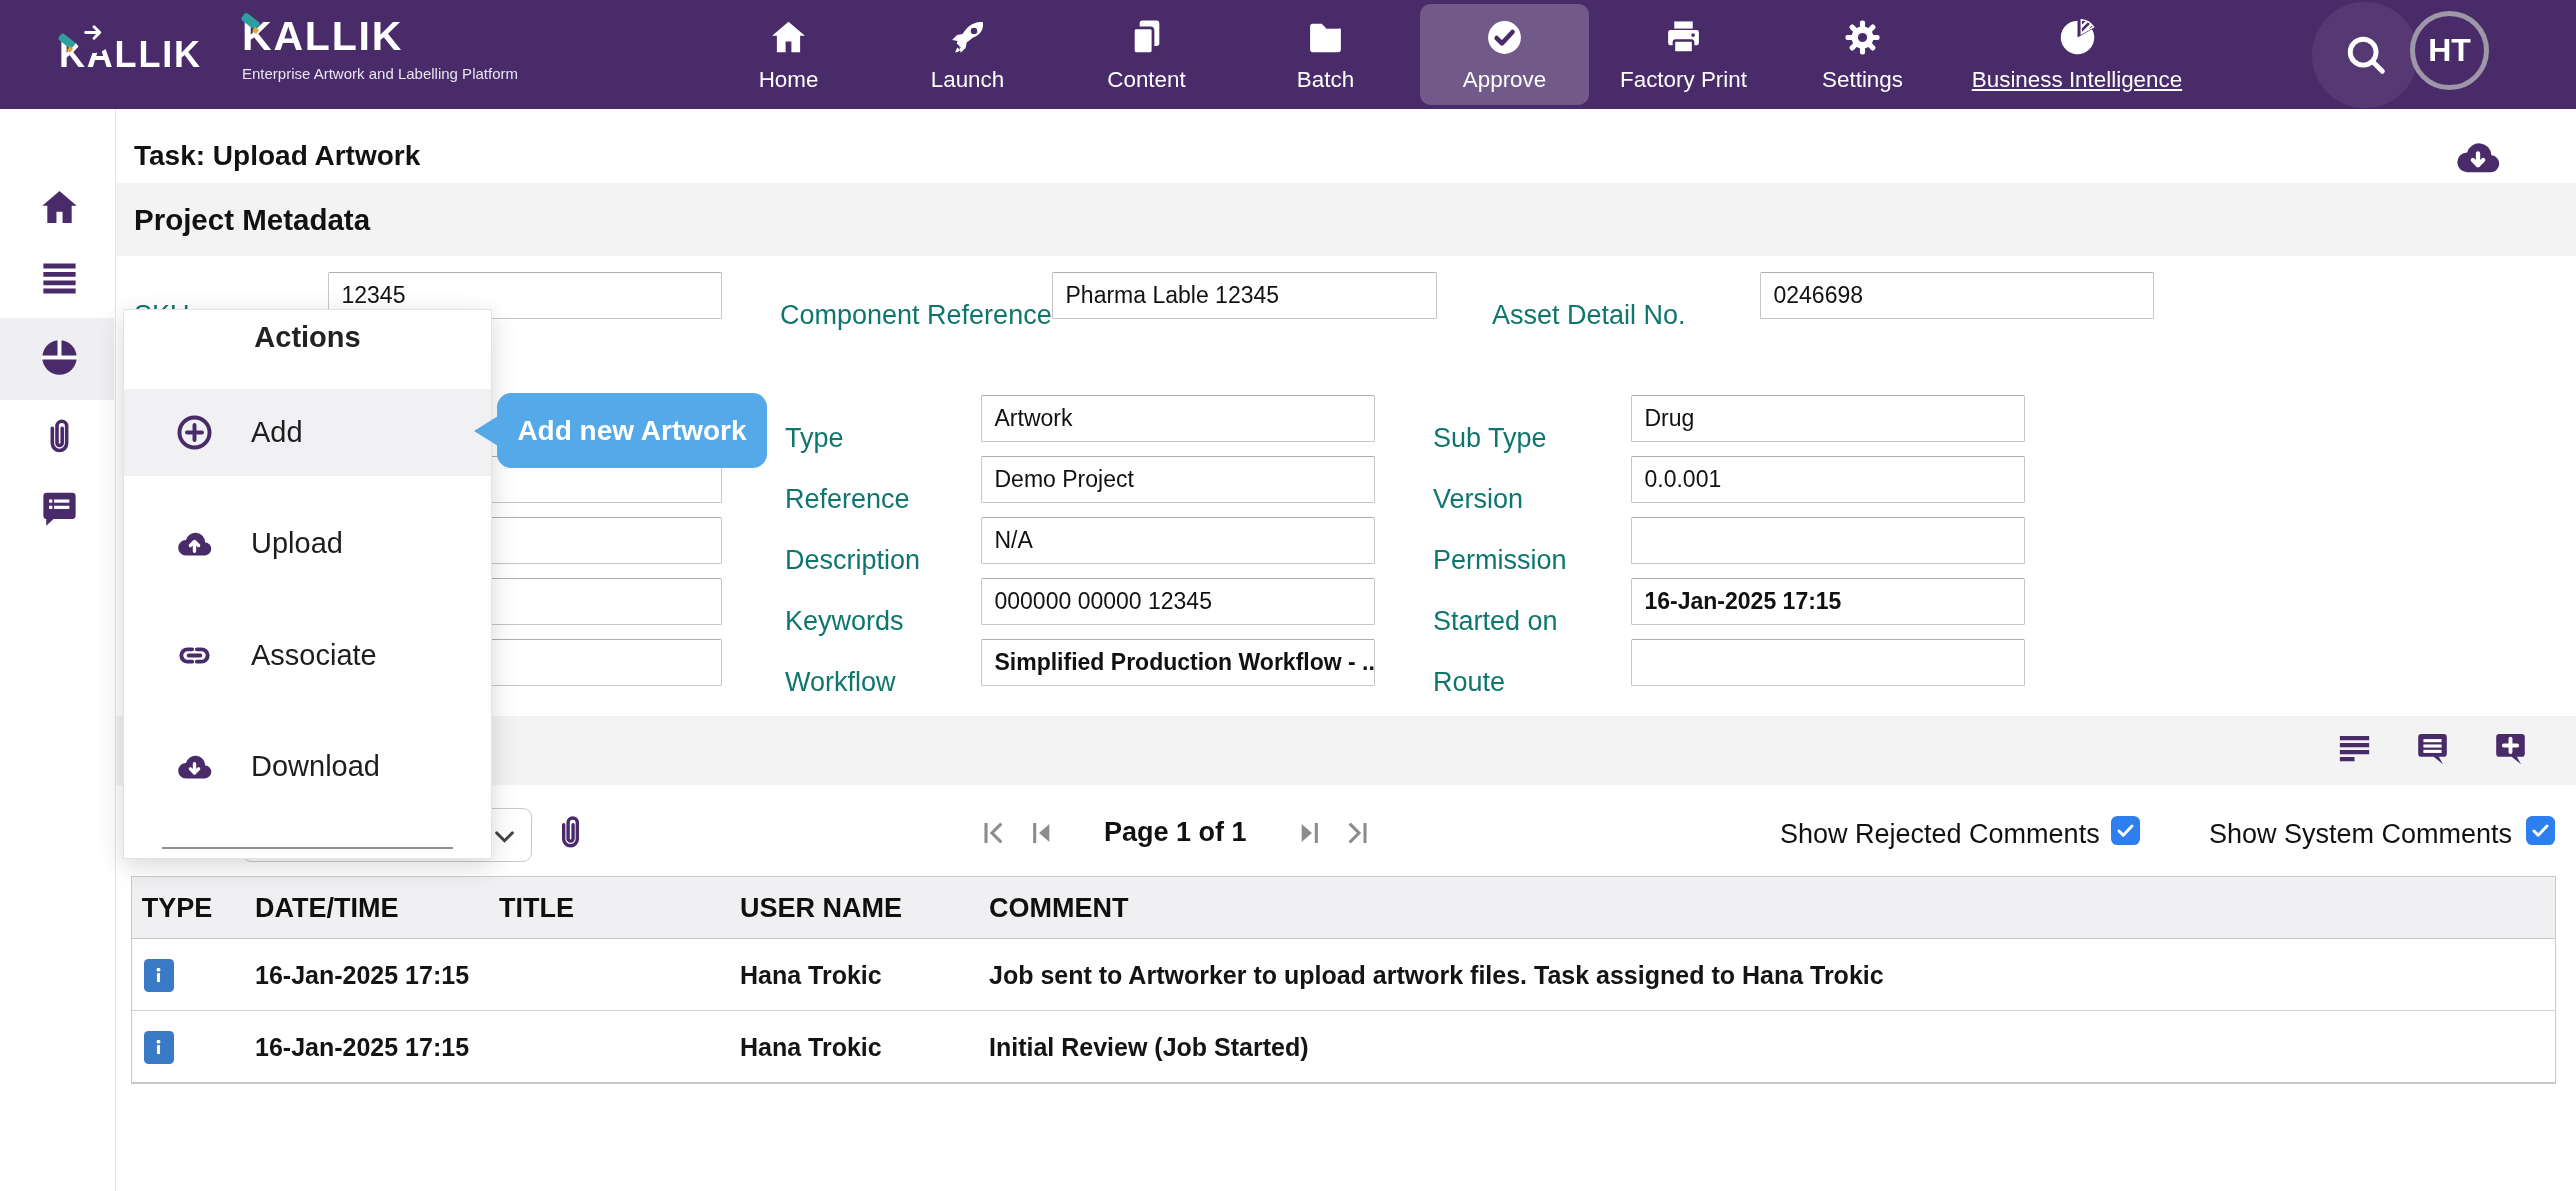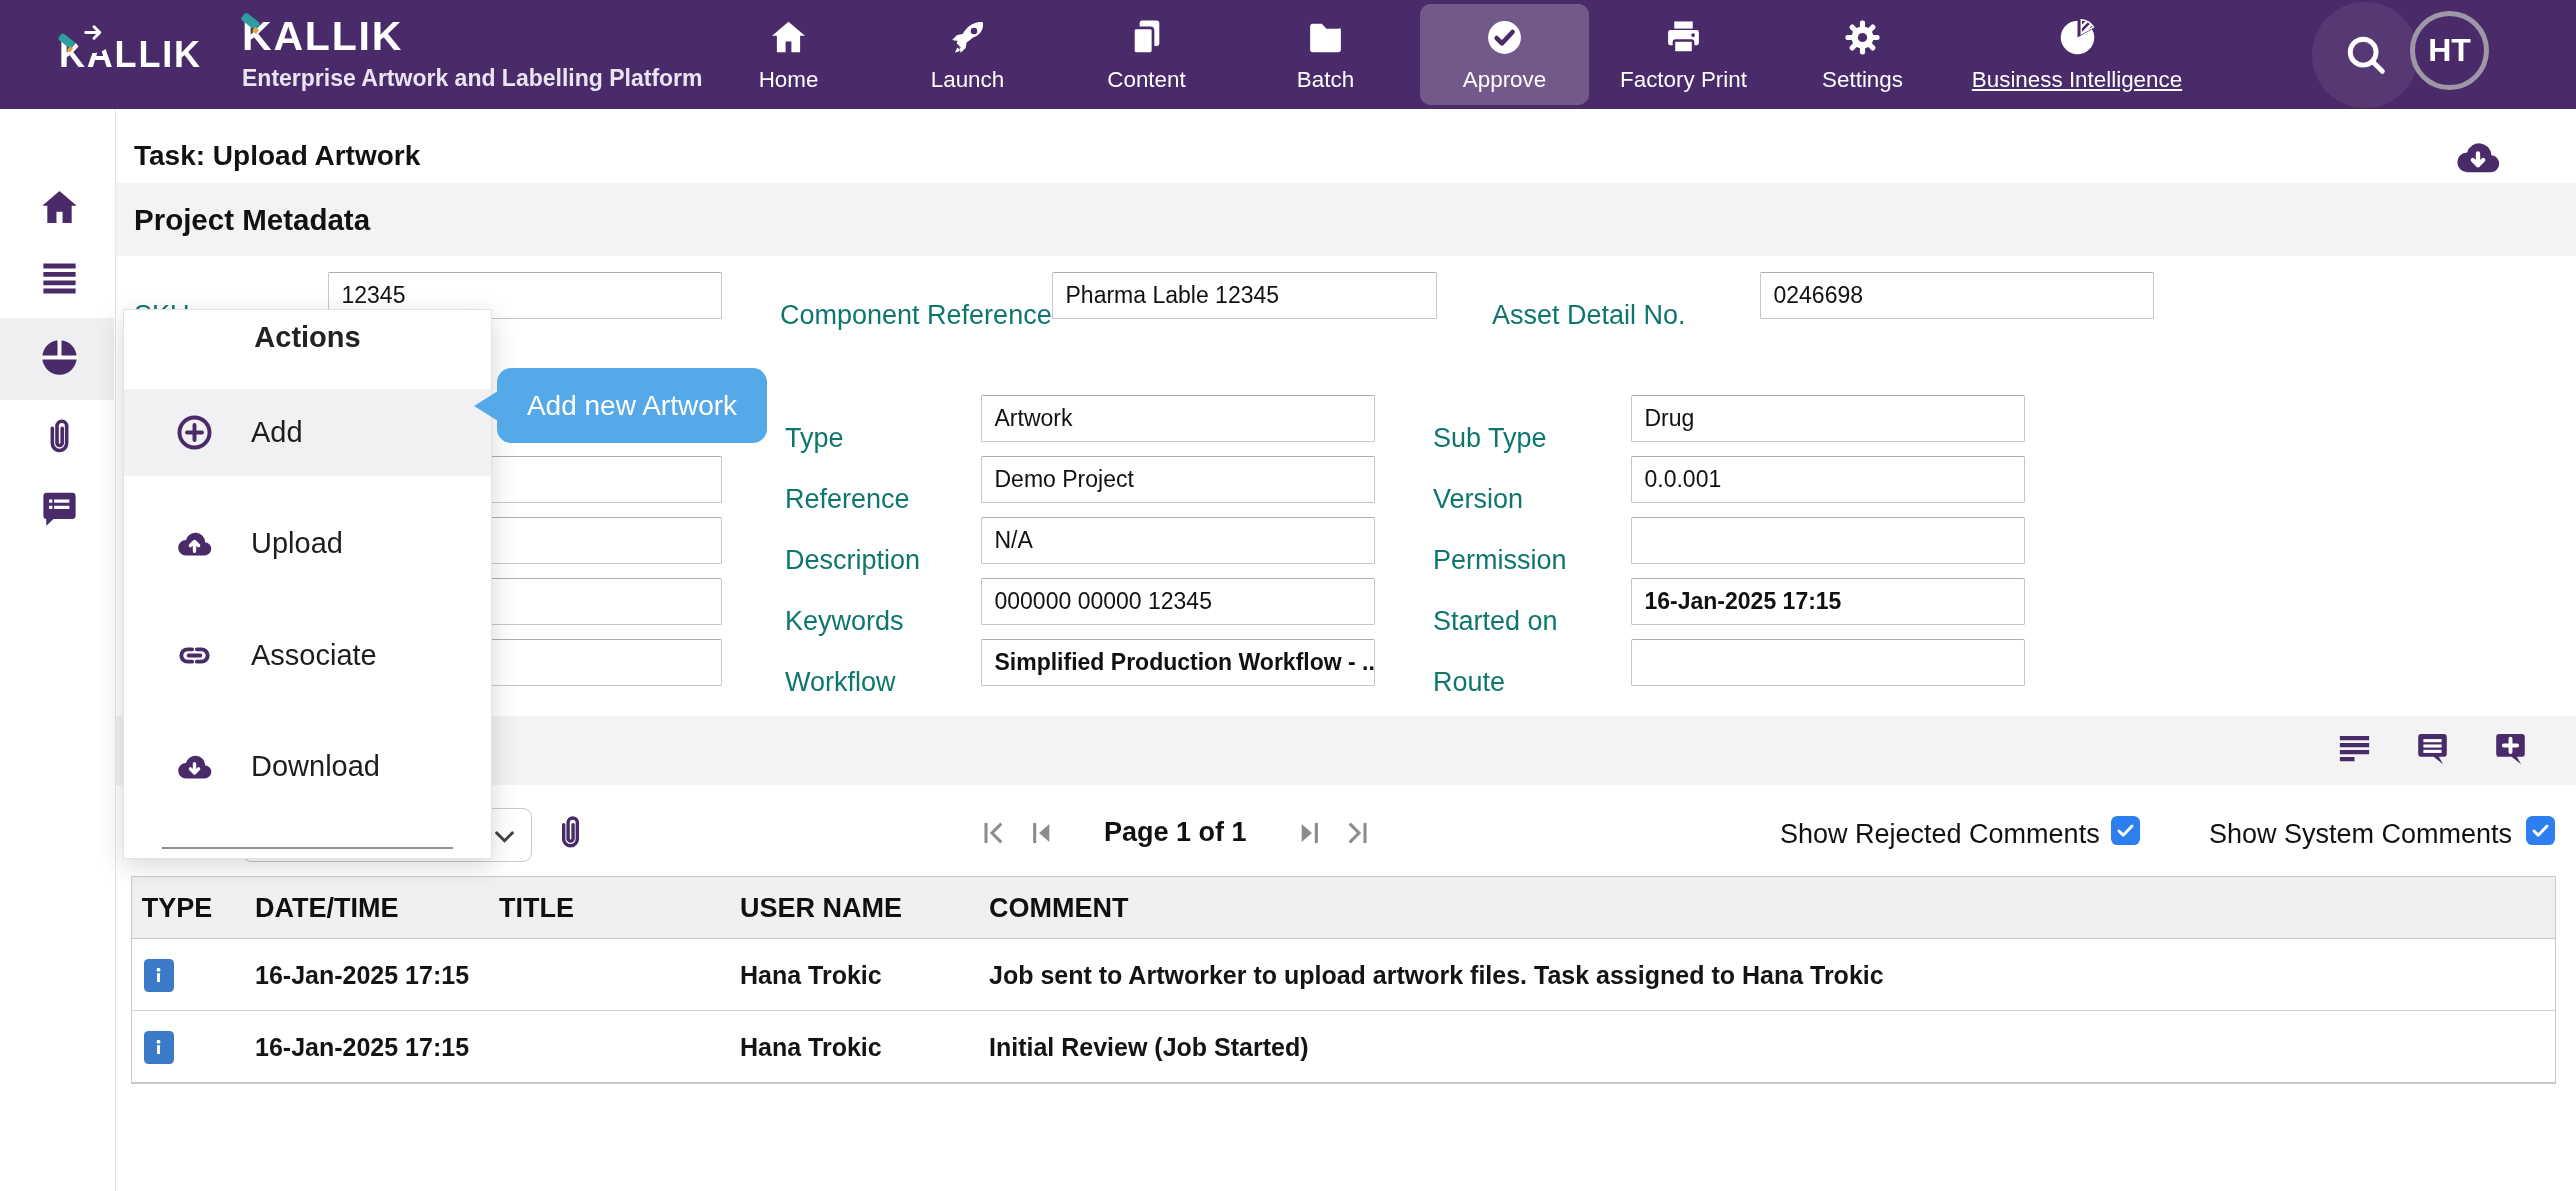--- a/index.html
+++ b/index.html
@@ -16,21 +16,21 @@
     --cbblue:#2d7ff0;
     --infoblue:#3a7ac6;
   }
   svg{display:block;}
 
   
   .topbar{position:absolute;left:0;top:0;width:2576px;height:109px;background:var(--purple);padding-left:48px;}
   .logo-small{position:absolute;left:59px;top:34px;font-size:36px;font-weight:bold;color:#fff;letter-spacing:1.8px;}
   .logo-main{position:absolute;left:242px;top:14.3px;color:#fff;}
   .logo-main .title{font-size:41px;font-weight:bold;letter-spacing:1.8px;line-height:45px;}
-  .logo-main .subtitle{font-size:23px;color:#e9e5f0;margin-top:5.4px;font-weight:700;}
+  .logo-main .subtitle{font-size:15px;color:#e9e5f0;margin-top:5.4px;font-weight:400;}
   .k{position:relative;display:inline-block;}
   .k::before{content:"";position:absolute;left:-4%;top:6%;width:62%;height:20%;
     background:#2e9e9e;transform:rotate(38deg);border-radius:2.7px;}
   .k::after{content:"";position:absolute;left:34%;top:30%;width:16%;height:12%;
     background:#e8a33d;transform:rotate(38deg);}
   .nav{position:absolute;left:699px;top:0;height:109px;display:flex;}
   .nav-item{position:relative;width:179px;height:109px;display:flex;flex-direction:column;
     align-items:center;justify-content:center;gap:9px;color:#fff;cursor:pointer;}
   .nav-item.wide{width:250px;text-decoration:underline;}
   .nav-item.active::before{content:"";position:absolute;left:5.4px;right:5.4px;top:3.6px;bottom:3.6px;
@@ -100,23 +100,23 @@
     font-size:29px;font-weight:bold;color:#222;}
   .menu-item{height:91px;display:flex;align-items:center;padding-left:50px;gap:36px;
     font-size:29px;font-weight:500;color:#1d1d1f;cursor:pointer;}
   .menu-item .mic{width:41px;height:41px;color:var(--purple);flex:0 0 41px;}
   .menu-item.hl{background:#f1f1f3;}
   .menu-item.submit{flex:1;background:#f1f1f3;}
   .menu-item.submit .mic{color:#a88fcb;}
   .menu-divider{border-top:2.7px solid #8f8f8f;margin:12.5px 38px 9px 38px;}
 
   
-  .tooltip{position:absolute;left:497px;top:368px;width:270px;height:75px;background:var(--tooltip);
+  .tooltip{position:absolute;left:497px;top:393px;width:270px;height:75px;background:var(--tooltip);
     border-radius:14.3px;display:flex;align-items:center;justify-content:center;color:#fff;
-    font-size:28px;font-weight:normal;z-index:11;}
+    font-size:28px;font-weight:bold;z-index:11;}
   .tooltip::before{content:"";position:absolute;left:-23px;top:50%;transform:translateY(-50%);
     border-top:15px solid transparent;border-bottom:15px solid transparent;
     border-right:24px solid var(--tooltip);}
 </style>
 </head>
 <body>
 
 <svg width="0" height="0" style="position:absolute">
   <defs>
     <pattern id="hatch" width="3" height="3" patternUnits="userSpaceOnUse" patternTransform="rotate(45)">

